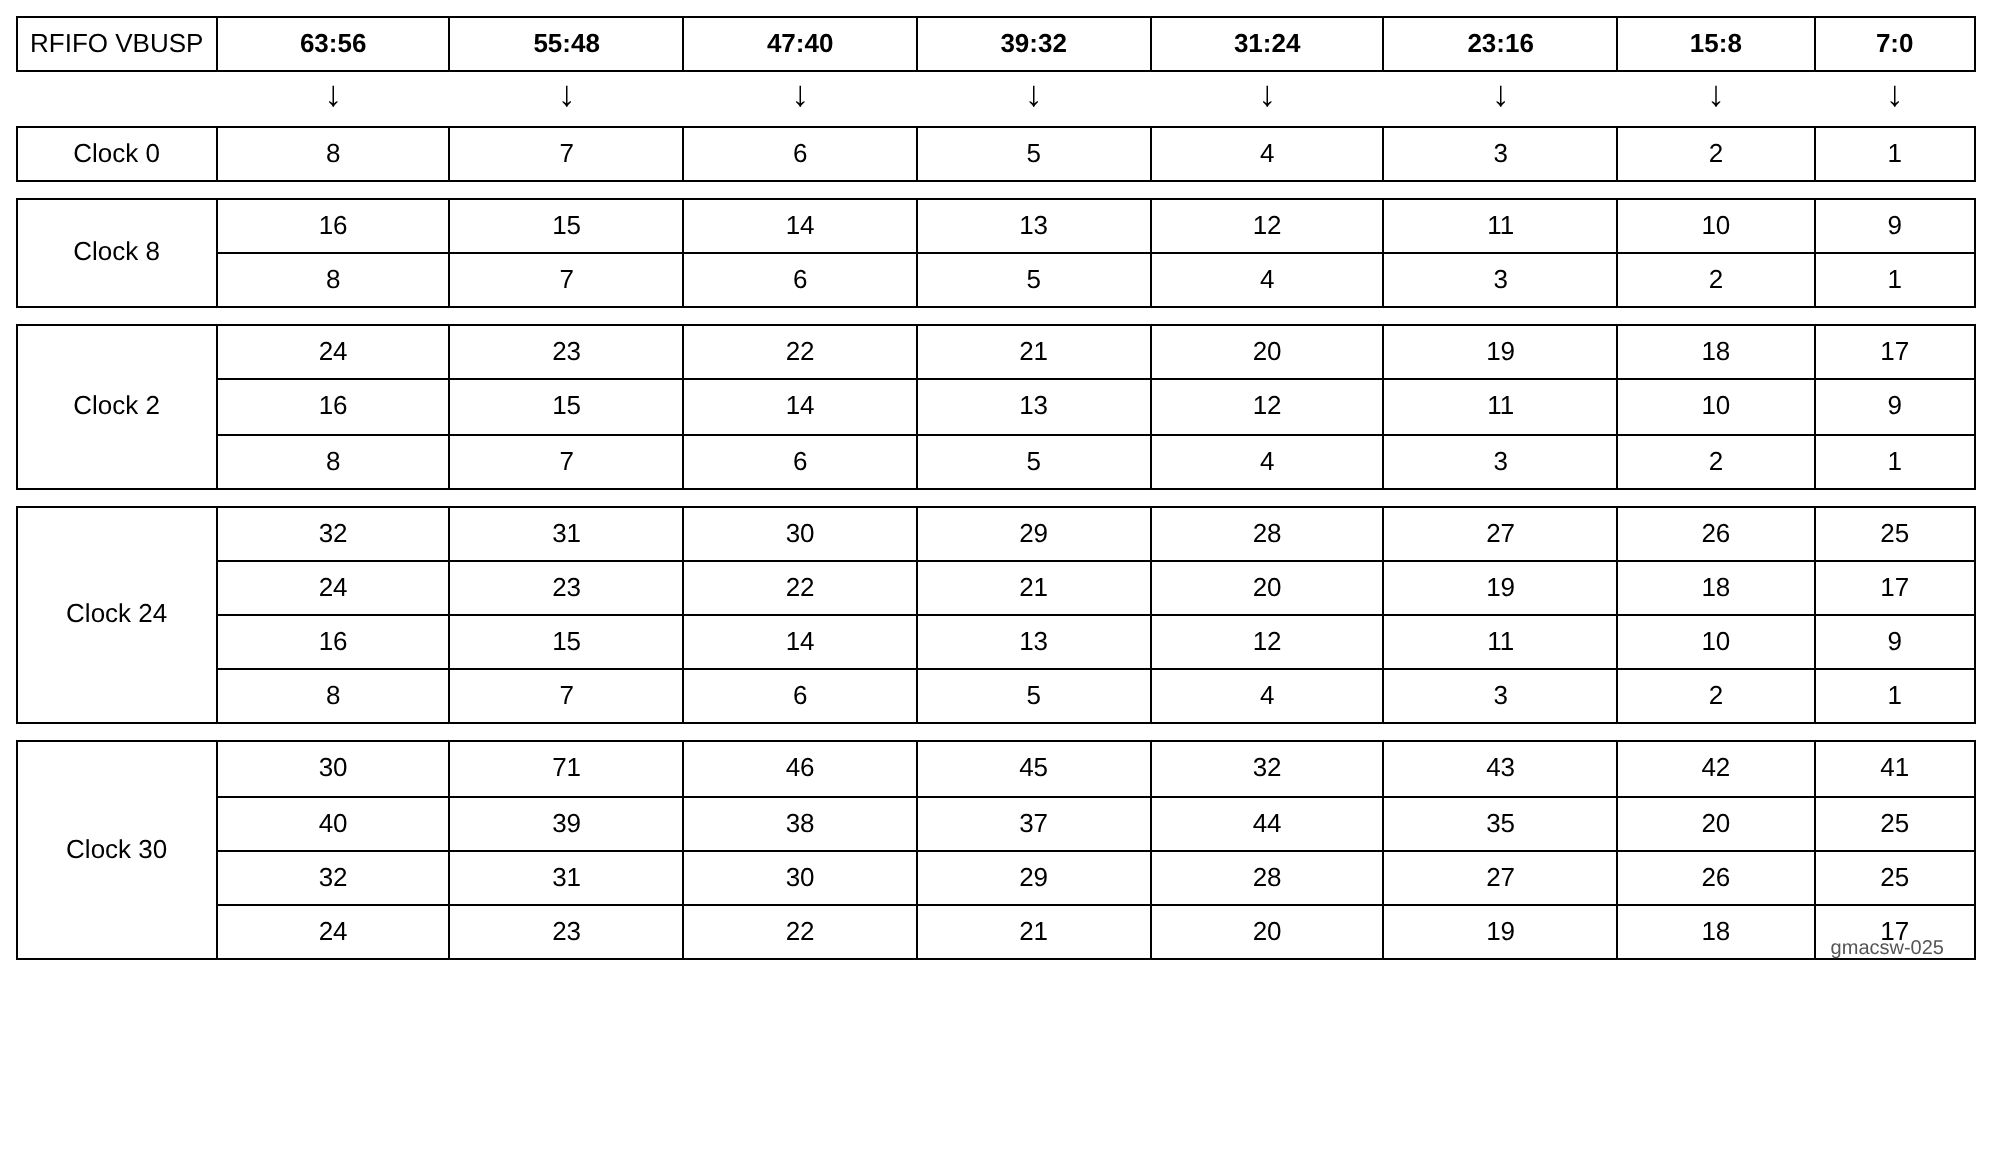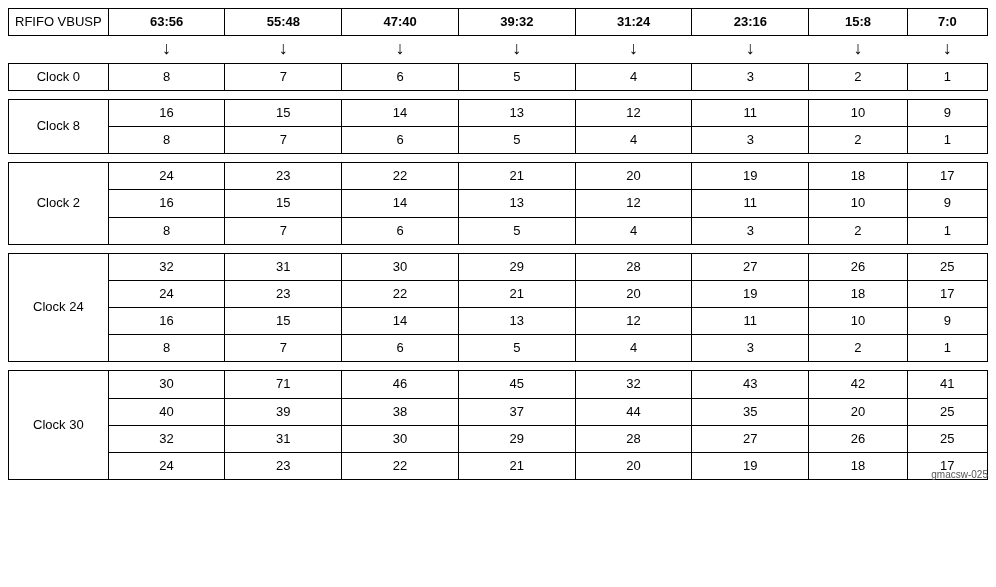--- a/index.html
+++ b/index.html
@@ -42,21 +42,21 @@
     }
     .arrow-row td.label-cell {
       border: none;
     }
     .section-label {
       vertical-align: middle;
     }
     .watermark {
       position: absolute;
       bottom: 0;
-      right: 0;
+      right: 16px;
       font-size: 10px;
       color: #555;
     }
     .arrow { font-size: 18px; line-height: 1; }
   </style>
 </head>
 <body>
 
 <div class="outer">
   <table class="main-table">

